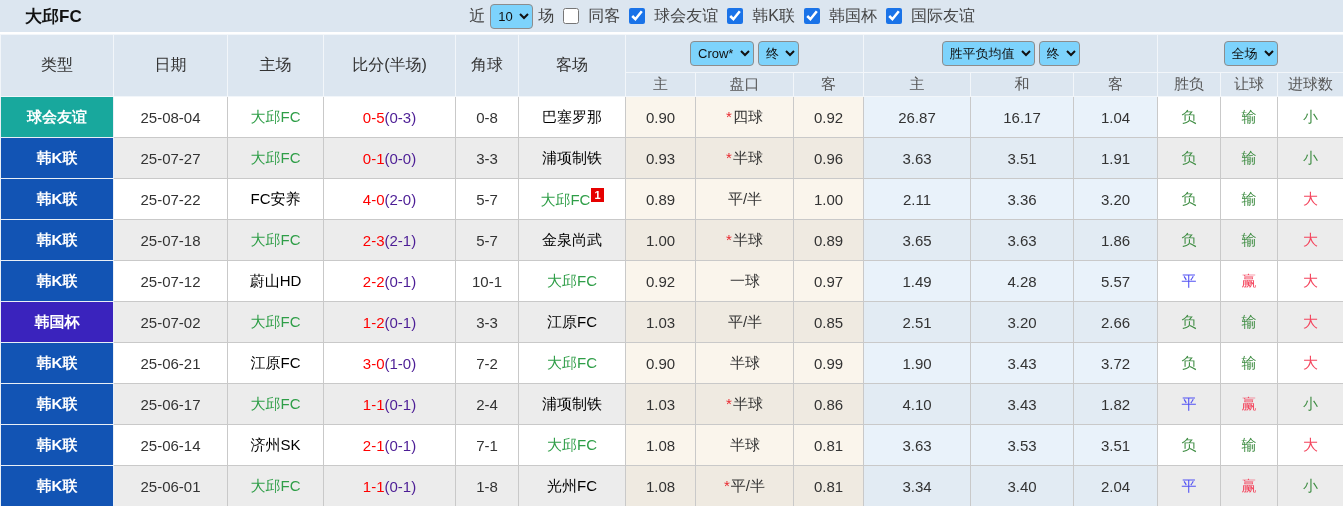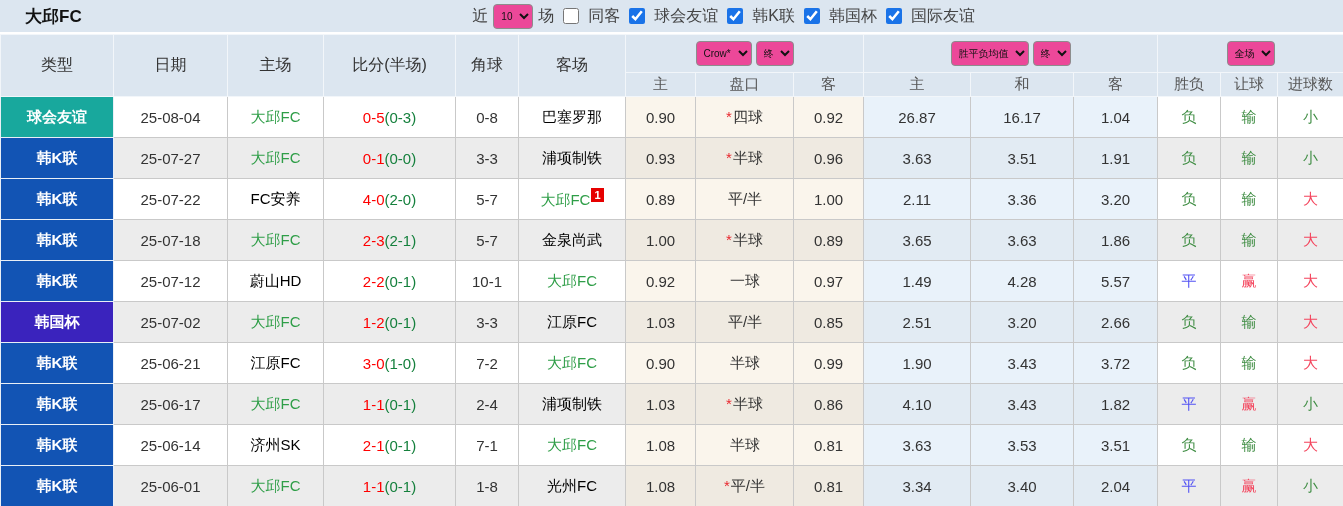--- a/index.html
+++ b/index.html
@@ -6,22 +6,22 @@
   html,body { width:1343px; height:506px; overflow:hidden; }
   body { font-family:"Liberation Sans","DejaVu Sans",sans-serif; font-size:15px; color:#333; background:#fff; }
 
   .app { width:1343px; height:506px; background:#dce6f0; }
 
   
   .topbar { height:34px; display:flex; align-items:center; background:#dce6f0; border-bottom:2px solid #fff; }
   .topbar .title { font-size:17px; font-weight:700; color:#111; padding-left:25px; }
   .controls { display:flex; align-items:center; margin-left:auto; margin-right:368px; gap:5px; color:#444; font-size:16px; white-space:nowrap; }
   .controls .grp { display:flex; align-items:center; gap:8px; }
-  select { font-family:"Liberation Sans","DejaVu Sans",sans-serif; font-size:10px; color:#111;
-           border:1px solid #8d8d8d; border-radius:4px; background:#ec4899; height:25px; padding:0 3px; }
+  select { font-family:"Liberation Sans","DejaVu Sans",sans-serif; font-size:13px; color:#111;
+           border:1px solid #8d8d8d; border-radius:4px; background:#7dd3fc; height:25px; padding:0 3px; }
   input[type=checkbox] { width:16px; height:16px; accent-color:#1a73e8; margin:0 1px 0 4px; }
 
   
   table { border-collapse:collapse; table-layout:fixed; width:1343px; background:#fff; }
   th, td { text-align:center; vertical-align:middle; overflow:hidden; white-space:nowrap; }
   thead th { background:#dce6f0; border:1px solid #f2f6fa; font-weight:400; color:#333; }
   tr.h1 th { height:38px; font-size:16px; }
   tr.h2 th { height:24px; font-size:15px; color:#555; }
   .hdr-selects { display:flex; align-items:center; justify-content:center; gap:4px; }
   tbody td { height:41px; border:1px solid #c9c9c9; font-size:15px; color:#333; }
@@ -36,21 +36,21 @@
   td.c-type { color:#fff; font-weight:700; border-color:#e9eff6; }
   td.t-friendly { background:#18a89d !important; }
   td.t-kleague  { background:#1254b4 !important; }
   td.t-cup      { background:#3a23bd !important; }
 
   .team { color:#000000; }
   .team.self { color:#2f9e48; }
   .card { display:inline-block; background:#e60000; color:#fff; font-size:11px; font-weight:700;
           line-height:14px; padding:0 3px; margin-left:1px; vertical-align:6px; }
   .ft { color:#f00; }
-  .ht { color:#15803d; }
+  .ht { color:#4c1d95; }
   .star { color:#e8262d; margin-right:1px; }
   .green { color:#3f8d43; }
   .blue  { color:#5353f3; }
   .red   { color:#f4465e; }
 </style>
 </head>
 <body>
 
 <div class="app">
 

